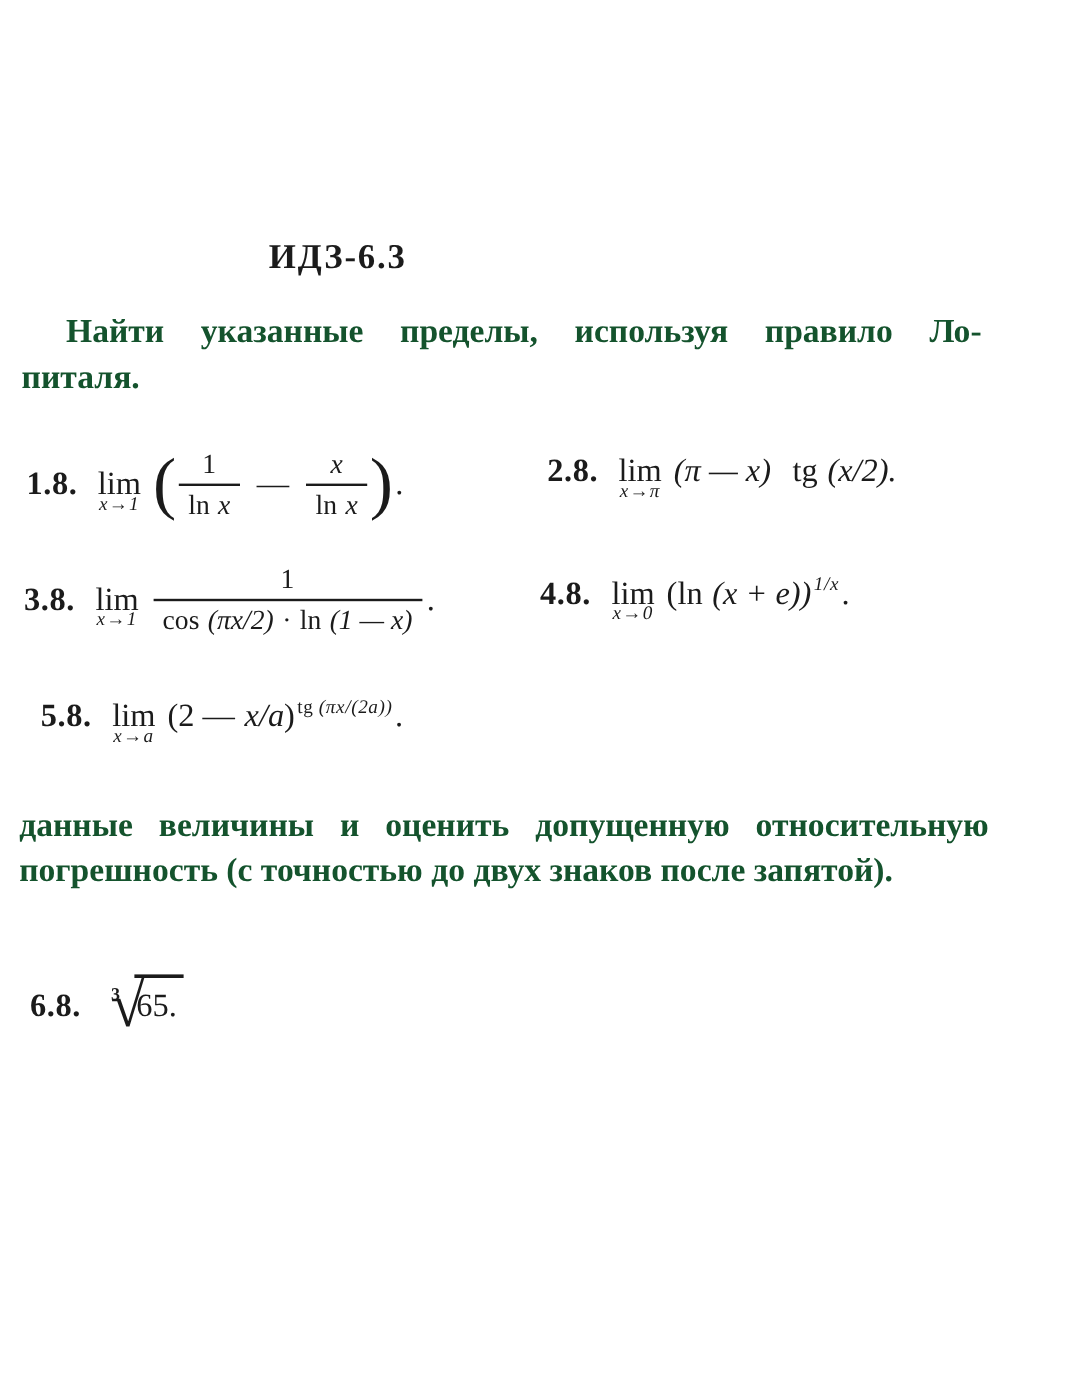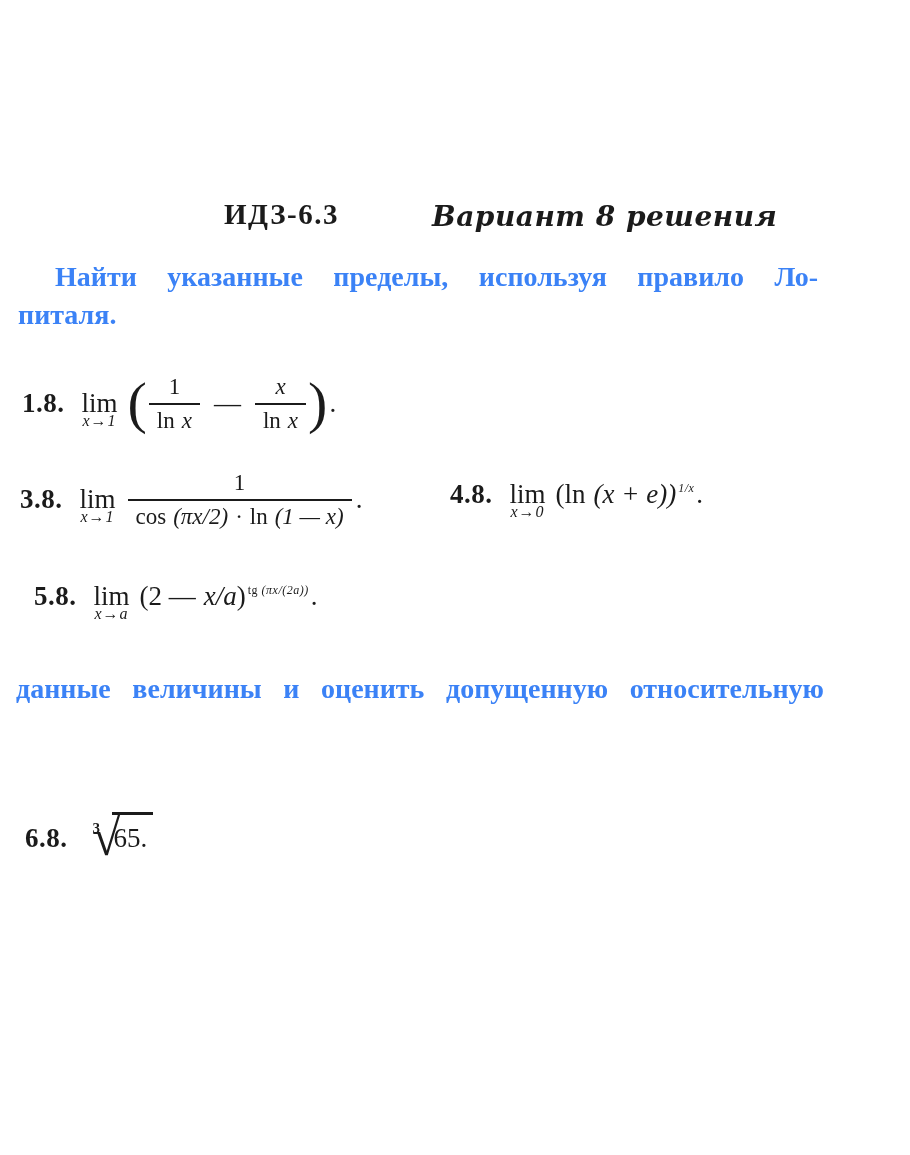--- a/index.html
+++ b/index.html
@@ -10,21 +10,21 @@
   
   .title-left{
     position:absolute;left:224px;top:198px;font-size:29px;font-weight:700;
     letter-spacing:1.5px;
   }
   .title-right{
     position:absolute;left:432px;top:200px;font-size:28px;font-weight:700;
     font-style:italic;letter-spacing:0.5px;font-family:"DejaVu Serif", serif;
   }
   
-  .para{position:absolute;font-size:28px;font-weight:600;line-height:38px;color:#3b82f6;}
+  .para{position:absolute;font-size:28px;font-weight:600;line-height:38px;color:#14532d;}
   .para .jline{display:block;text-align:justify;text-align-last:justify;}
   .para .nline{display:block;}
   .ind{text-indent:37px;}
   #intro{left:18px;top:258px;width:800px;}
   #task2{left:16px;top:670px;width:808px;line-height:37px;}
   
   .prob{position:absolute;white-space:nowrap;font-size:27px;font-weight:500;line-height:1.2;}
   .pnum{font-weight:700;margin-right:17px;letter-spacing:0.5px;}
   .lim{display:inline-block;position:relative;margin-right:10px;}
   .limsub{
@@ -37,72 +37,73 @@
   }
   .fnum{padding:0 8px 3px;}
   .fden{border-top:2px solid #1b1b1b;padding:3px 8px 0;display:flex;gap:7px;}
   .bigp{font-size:58px;font-weight:400;vertical-align:middle;line-height:0;position:relative;top:-3px;}
   .op{margin:0 12px;}
   .dot{margin-left:2px;}
   .it{font-style:italic;}
   .rm{font-style:normal;}
   .sp-l{margin-left:8px;}
   .sp-ll{margin-left:18px;}
-  .supt{font-size:12px;position:relative;top:-11px;margin-left:2px;letter-spacing:0.5px;}
+  .supt{font-size:16px;position:relative;top:-11px;margin-left:2px;letter-spacing:0.5px;}
   
   .ridx{display:inline-block;font-size:15px;font-weight:700;transform:translate(8px,-14px);}
   .surd{font-size:52px;line-height:0;vertical-align:-8px;letter-spacing:-2px;}
   .rad{
     display:inline-block;line-height:1;padding:10px 6px 0 2px;
     border-top:3px solid #1b1b1b;margin-left:-7px;
   }
 </style>
 </head>
 <body>
 
 <div class="page">
 
   <div class="title-left">ИДЗ-6.3</div>
-  <div class="title-right">Вариант 8 решения</div>
 
   <div class="para" id="intro">
     <span class="jline ind">Найти указанные пределы, используя правило Ло-</span>
     <span class="nline">питаля.</span>
   </div>
 
   <div class="prob" id="p18" style="left:22px;top:376px;"><span class="pnum">1.8.</span><span class="lim"><span>lim</span><span class="limsub">x→1</span></span><span class="bigp">(</span><span class="frac">
         <span class="fnum rm">1</span>
         <span class="fden">
           <span class="rm">ln</span>
           <span class="it">x</span>
         </span>
       </span><span class="op">—</span><span class="frac">
         <span class="fnum it">x</span>
         <span class="fden">
           <span class="rm">ln</span>
           <span class="it">x</span>
         </span>
       </span><span class="bigp">)</span><span class="dot">.</span></div>
 
+  <div class="prob" id="p28" style="left:456px;top:376px;"><span class="pnum">2.8.</span><span class="lim"><span>lim</span><span class="limsub">x→π</span></span><span class="it">(π — x)</span><span class="rm sp-ll">tg</span><span class="it sp-l">(x/2).</span></div>
 
   <div class="prob" id="p38" style="left:20px;top:472px;"><span class="pnum">3.8.</span><span class="lim"><span>lim</span><span class="limsub">x→1</span></span><span class="frac">
         <span class="fnum rm">1</span>
         <span class="fden">
           <span class="rm">cos</span>
           <span class="it">(πx/2)</span>
           <span class="rm">·</span>
           <span class="rm">ln</span>
           <span class="it">(1 — x)</span>
         </span>
       </span><span class="dot">.</span></div>
 
   <div class="prob" id="p48" style="left:450px;top:478px;"><span class="pnum">4.8.</span><span class="lim"><span>lim</span><span class="limsub">x→0</span></span><span class="rm">(ln</span><span class="it sp-l">(x + e))</span><span class="supt it">1/x</span><span class="dot">.</span></div>
 
   <div class="prob" id="p58" style="left:34px;top:580px;"><span class="pnum">5.8.</span><span class="lim"><span>lim</span><span class="limsub">x→a</span></span><span class="rm">(2 —</span><span class="it sp-l">x/a</span><span class="rm">)</span><span class="supt"><span class="rm">tg</span> <span class="it">(πx/(2a))</span></span><span class="dot">.</span></div>
 
   <div class="para" id="task2">
     <span class="jline">данные величины и оценить допущенную относительную</span>
+    <span class="nline">погрешность (с точностью до двух знаков после запятой).</span>
   </div>
 
   <div class="prob" id="p68" style="left:25px;top:812px;"><span class="pnum">6.8.</span><span class="root"><span class="ridx">3</span><span class="surd">√</span><span class="rad">65.</span></span></div>
 
 
 </div>
 
 </body></html>

